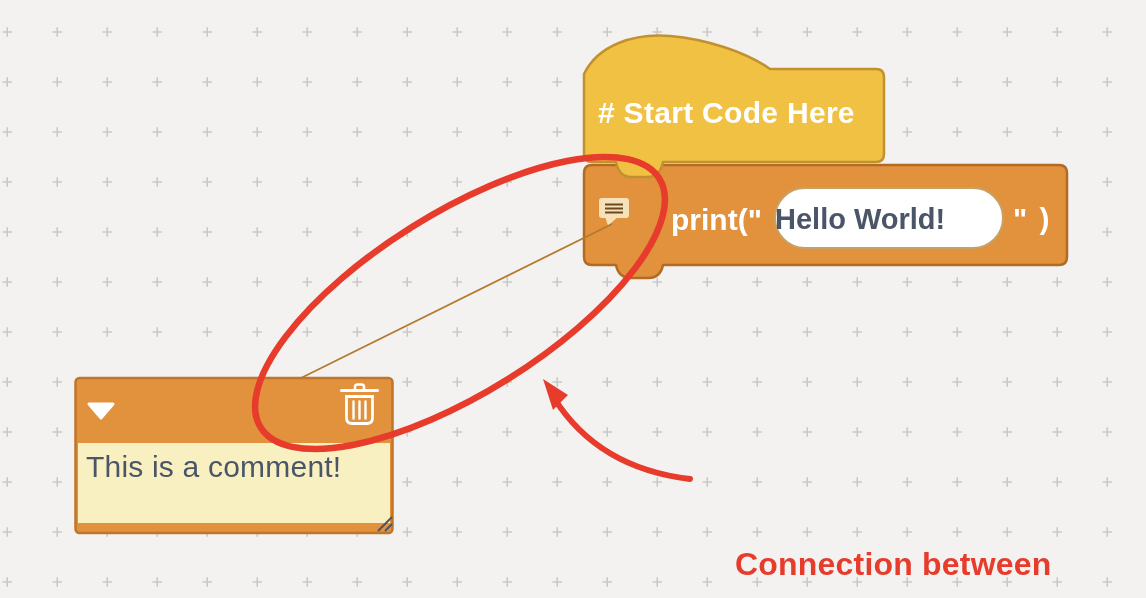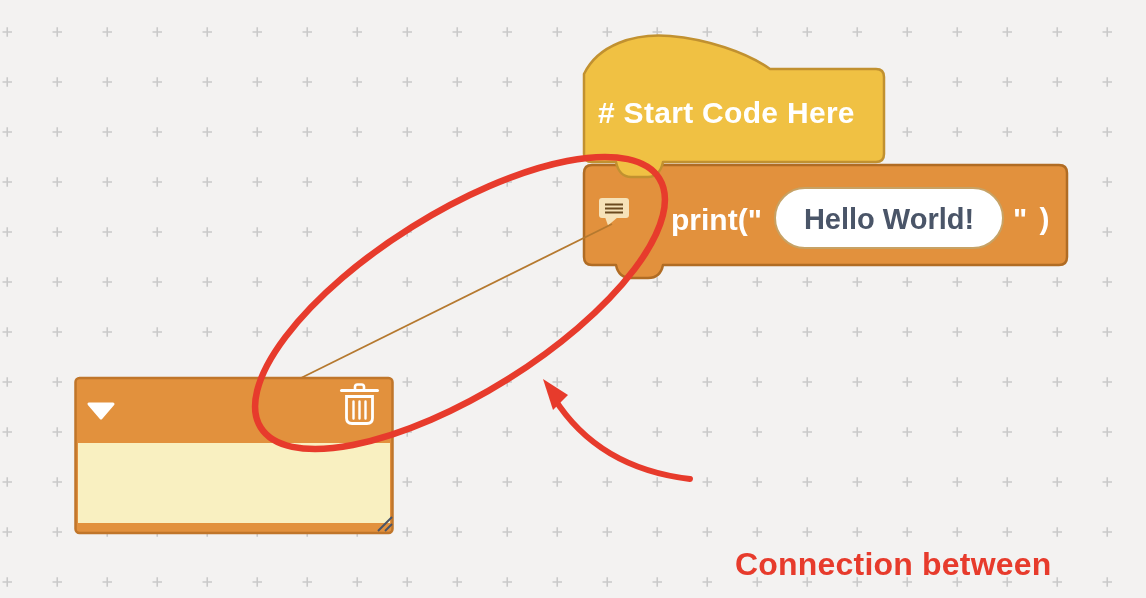--- a/index.html
+++ b/index.html
@@ -8,21 +8,21 @@
     width: 1146px;
     height: 598px;
     background: #F3F2F1;
     overflow: hidden;
     font-family: Liberation Sans, sans-serif;
   }
   .scene { position: absolute; left: 0; top: 0; }
   .txt { position: absolute; white-space: pre; }
   .hat-label      { left: 598px; top: 96px;  font-size: 30px; font-weight: 700; color: #FFFFFF; letter-spacing: .3px; }
   .print-prefix   { left: 671px; top: 203px; font-size: 30px; font-weight: 700; color: #FFFFFF; }
-  .print-value    { left: 775px; top: 203px; width: 228px; text-align: center; font-size: 29px; font-weight: 700; color: #4A5568; }
+  .print-value    { left: 775px; top: 203px; width: 228px; text-align: left; font-size: 29px; font-weight: 700; color: #4A5568; }
   .print-suffix   { left: 1013px; top: 202px; font-size: 30px; font-weight: 700; color: #FFFFFF; letter-spacing: 2px; }
   .comment-text   { left: 86px;  top: 450px; font-size: 30px; font-weight: 400; color: #4A5568; letter-spacing: .2px; }
   .callout        { left: 735px; top: 437px; font-size: 32px; font-weight: 700; line-height: 51px; color: #E73B2C; letter-spacing: .2px; }
 </style>
 </head>
 <body>
 
 <div class="stage">
 
   <svg class="scene" width="1146" height="598" viewBox="0 0 1146 598" xmlns="http://www.w3.org/2000/svg">
@@ -75,19 +75,20 @@
   </svg>
 
   <div class="txt hat-label"># Start Code Here</div>
 
   <div class="txt print-prefix">print("</div>
 
   <div class="txt print-value">Hello World!</div>
 
   <div class="txt print-suffix">" )</div>
 
+  <div class="txt comment-text">This is a comment!</div>
 
   <div class="txt callout">
     <div>Connection between</div>
     
   </div>
 
 </div>
 
 </body></html>

